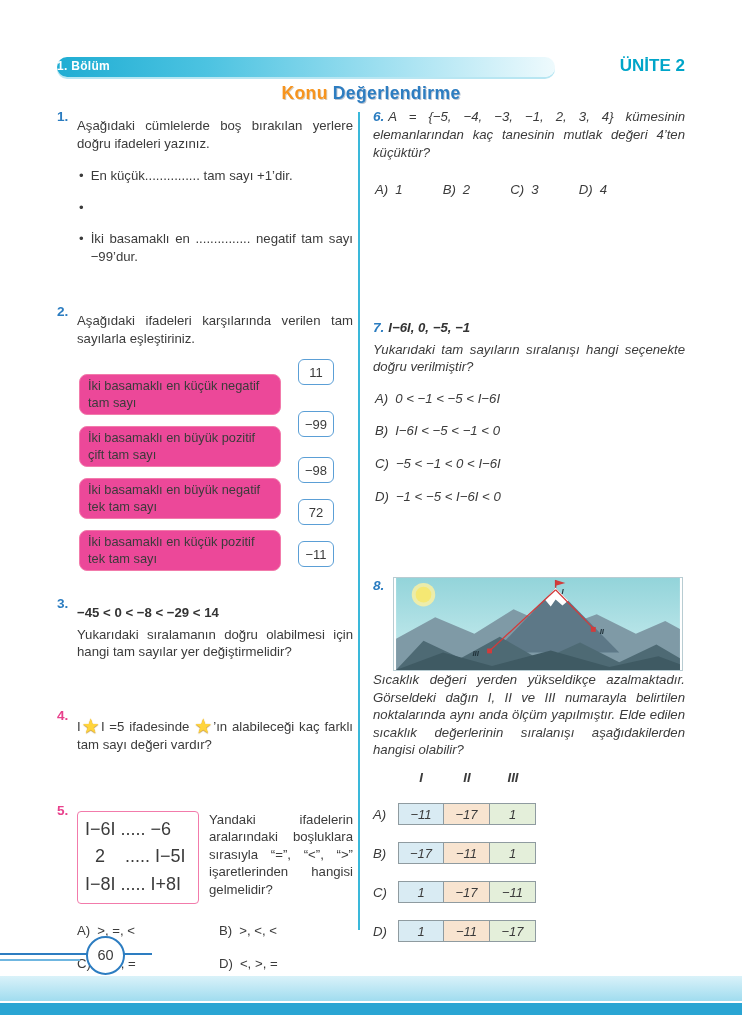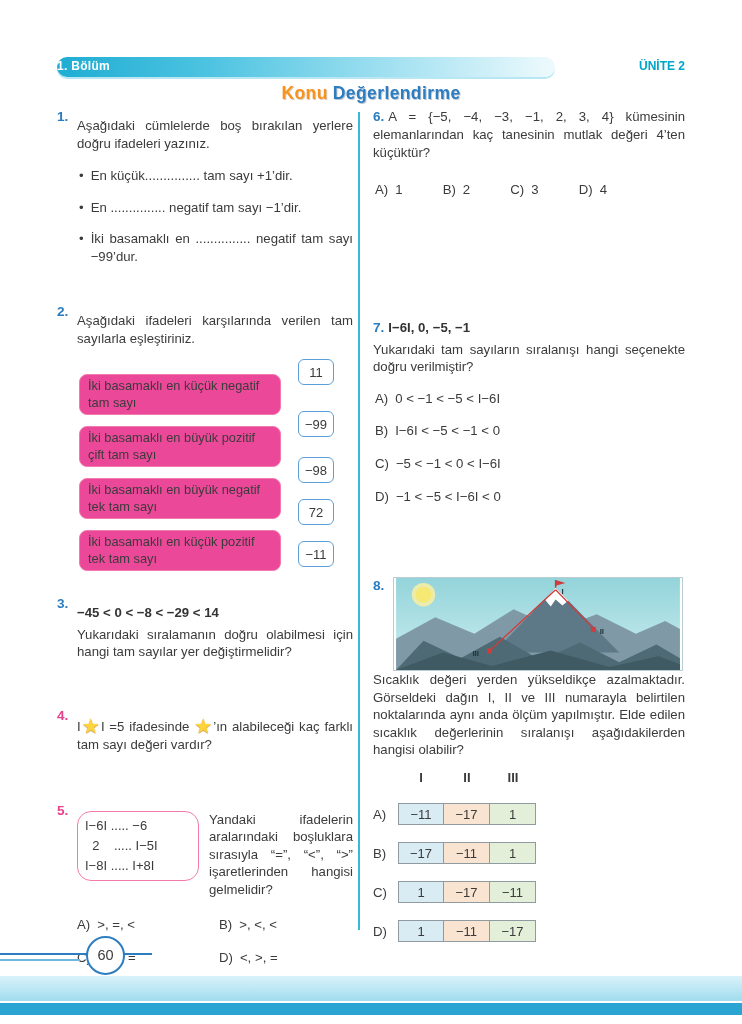--- a/index.html
+++ b/index.html
@@ -13,31 +13,31 @@
 
   
   .header { position:absolute; top:56px; left:57px; right:57px; height:21px; display:flex; align-items:center; }
   .header-bar {
     flex:0 0 498px; height:20px; border-radius:10px;
     background:linear-gradient(90deg,#1fadd3 0%,#4cc3e1 30%,#a9e3f2 70%,#eefafd 100%);
     display:flex; align-items:center; 
     box-shadow:0 2px 0 rgba(53,182,218,.35);
   }
   .section-label { color:#fff; font-size:12px; font-weight:bold; letter-spacing:.3px; }
-  .unit-label { margin-left:auto; color:#00a5c9; font-weight:bold; font-size:12px; }
+  .unit-label { margin-left:auto; color:#00a5c9; font-weight:bold; font-size:17px; }
 
   .title { position:absolute; top:82px; left:0; right:0; text-align:center; font-size:17.5px; font-weight:bold; letter-spacing:.4px; }
   .title-orange { color:#f7941e; text-shadow:1px 1px 0 rgba(120,70,0,.28); margin-right:5px; }
   .title-blue { color:#2d7dc1; text-shadow:1px 1px 0 rgba(0,40,90,.28); }
 
   .divider { position:absolute; left:358px; top:112px; height:818px; width:2px; background:#3ab8da; }
 
   .col { position:absolute; top:108px; }
   .col.left  { left:57px;  width:296px; }
-  .col.right { left:373px; width:312px; }
+  .col.right { left:373px; width:312px;font-style:italic; }
 
   .q { display:flex; }
   .qnum { font-weight:bold; font-size:13.6px; flex:0 0 20px; }
   .qnum.inline { flex:none; margin-right:4px; }
   .qnum.blue { color:#2a7cc0; }
   .qnum.pink { color:#e8418c; }
   .qbody { flex:1; min-width:0;margin-top:9px; }
   .qtext { text-align:justify; }
 
   
@@ -62,22 +62,22 @@
   .q3 { margin-top:14px; }
   .ineq { font-weight:bold; color:#333; margin-bottom:4px; }
 
   .q4 { margin-top:46px; }
   .star { color:#ffd43b; text-shadow:0 0 1px #d99a1f, 0 1px 1px rgba(160,110,0,.6); font-size:20px; vertical-align:-2px; line-height:1; }
 
   .q5 { margin-top:48px; }
   .q5-row { display:flex; gap:10px; }
   .q5-box {
     flex:0 0 122px; align-self:flex-start;
-    border:1.5px solid #f27bab; border-radius:14px;
-    padding:4px 7px; font-size:13px; line-height:1.55;
+    border:1.5px solid #f27bab; border-radius:4px;
+    padding:4px 7px; font-size:18px; line-height:1.55;
   }
   .q5-box div { white-space:pre; }
   .options-grid { display:grid; grid-template-columns:1fr 1fr; gap:15px 8px; margin-top:18px; }
   .opt { display:flex; gap:7px; white-space:nowrap; }
 
   
   .qpara { text-align:justify; }
   .opt-row { display:flex; width:232px; justify-content:space-between; margin-top:20px; margin-left:2px; }
   .q7 { margin-top:120px; }
   .opt-stack { margin:14px 0 0 2px; display:flex; flex-direction:column; gap:15px; }
@@ -137,21 +137,20 @@
       <span class="qnum blue">1.</span>
       <div class="qbody">
         <p class="qtext">Aşağıdaki cümlelerde boş bırakılan yerlere doğru ifadeleri yazınız.</p>
         <div class="bullets">
           <div class="bullet">
             <span class="bullet-dot">•</span>
             <span>En küçük............... tam sayı +1’dir.</span>
           </div>
           <div class="bullet">
             <span class="bullet-dot">•</span>
-            <span>En ............... negatif tam sayı −1’dir.</span>
           </div>
           <div class="bullet">
             <span class="bullet-dot">•</span>
             <span>İki basamaklı en ............... negatif tam sayı −99’dur.</span>
           </div>
         </div>
       </div>
     </div>
 
     <div class="q q2">

